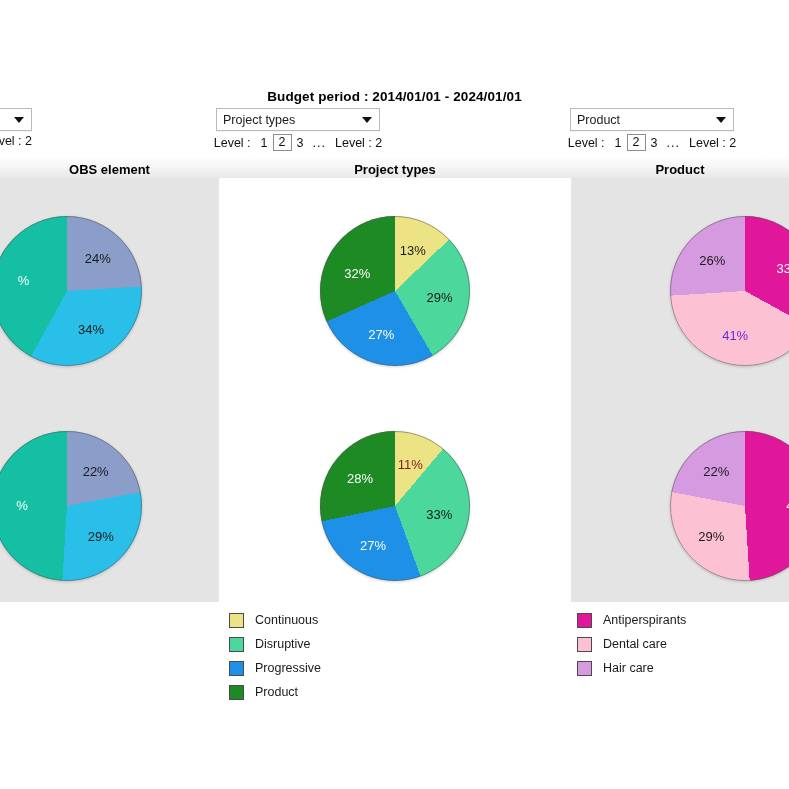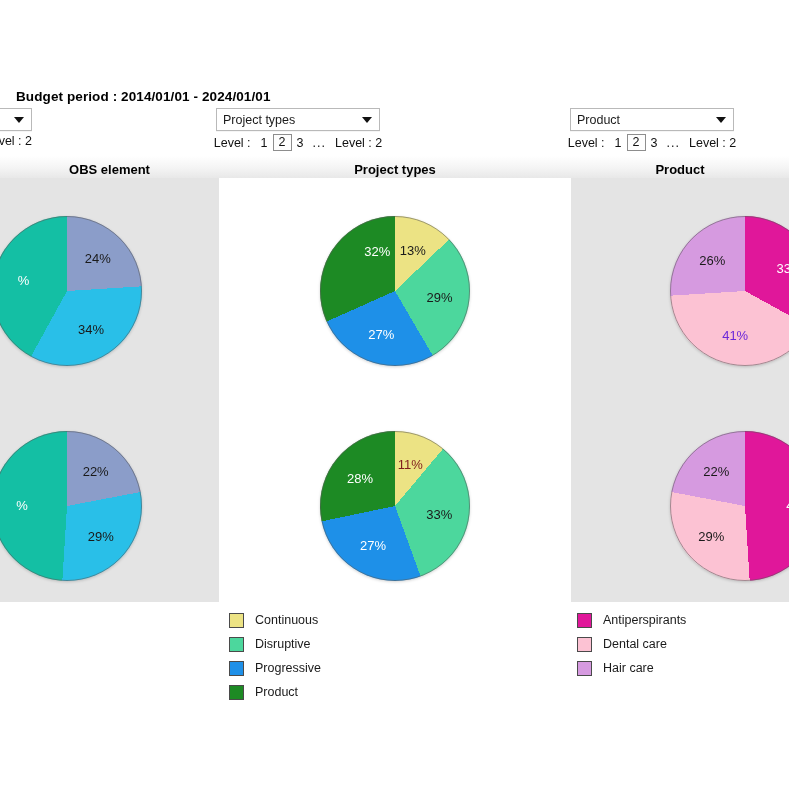--- a/index.html
+++ b/index.html
@@ -9,26 +9,25 @@
     font-family: "Liberation Sans", sans-serif;
     overflow: hidden;
   }
   #root { position: relative; width: 789px; height: 789px; }
 
   
   .budget-title {
     position: absolute;
     left: 0; right: 0;
     top: 89px;
-    text-align: left;
+    text-align: center;
     font-size: 13.5px;
     font-weight: bold;
     color: #000;
     letter-spacing: 0.1px;
-    margin-left: 16px;
   }
 
   
   .selector {
     position: absolute;
     top: 108px;
   }
   .combo {
     box-sizing: border-box;
     height: 23px;
@@ -216,21 +215,21 @@
       <div class="slice-label" style="color: rgb(255, 255, 255); left: 30.0222px; top: 73.5865px;">%</div>
     </div>
 
   <div class="pie-wrap" style="left:320px; top:216px; width:150px; height:150px;">
       <div class="pie" style="width: 150px; height: 150px; left: 0px; top: 0px; background: conic-gradient(rgb(236, 227, 132) 0deg, rgb(236, 227, 132) 46.337deg, rgb(76, 215, 157) 46.337deg, rgb(76, 215, 157) 149.703deg, rgb(30, 144, 232) 149.703deg, rgb(30, 144, 232) 245.941deg, rgb(29, 138, 36) 245.941deg, rgb(29, 138, 36) 360deg);">
         <div class="ring"></div>
       </div>
       <div class="slice-label" style="color: rgb(26, 26, 26); left: 92.7045px; top: 33.6291px; text-align: right;">13%</div>
       <div class="slice-label" style="color: rgb(26, 26, 26); left: 119.56px; top: 81.2782px;">29%</div>
       <div class="slice-label" style="color: rgb(255, 255, 255); left: 61.2274px; top: 117.841px;">27%</div>
-      <div class="slice-label" style="color: rgb(255, 255, 255); left: 37.2471px; top: 35px; margin-left: 20px;">32%</div>
+      <div class="slice-label" style="color: rgb(255, 255, 255); left: 37.2471px; top: 57px;">32%</div>
     </div>
   <div class="pie-wrap" style="left:320px; top:431px; width:150px; height:150px;">
       <div class="pie" style="width: 150px; height: 150px; left: 0px; top: 0px; background: conic-gradient(rgb(236, 227, 132) 0deg, rgb(236, 227, 132) 40deg, rgb(76, 215, 157) 40deg, rgb(76, 215, 157) 160deg, rgb(30, 144, 232) 160deg, rgb(30, 144, 232) 258.182deg, rgb(29, 138, 36) 258.182deg, rgb(29, 138, 36) 360deg);">
         <div class="ring"></div>
       </div>
       <div class="slice-label" style="color: #7f1d1d; left: 90.3909px; top: 32.7138px;">11%</div>
       <div class="slice-label" style="color: rgb(26, 26, 26); left: 119.316px; top: 82.8142px;">33%</div>
       <div class="slice-label" style="color: rgb(255, 255, 255); left: 53.1211px; top: 114.323px;">27%</div>
       <div class="slice-label" style="color: rgb(255, 255, 255); left: 40.0734px; top: 46.6251px;">28%</div>
     </div>

